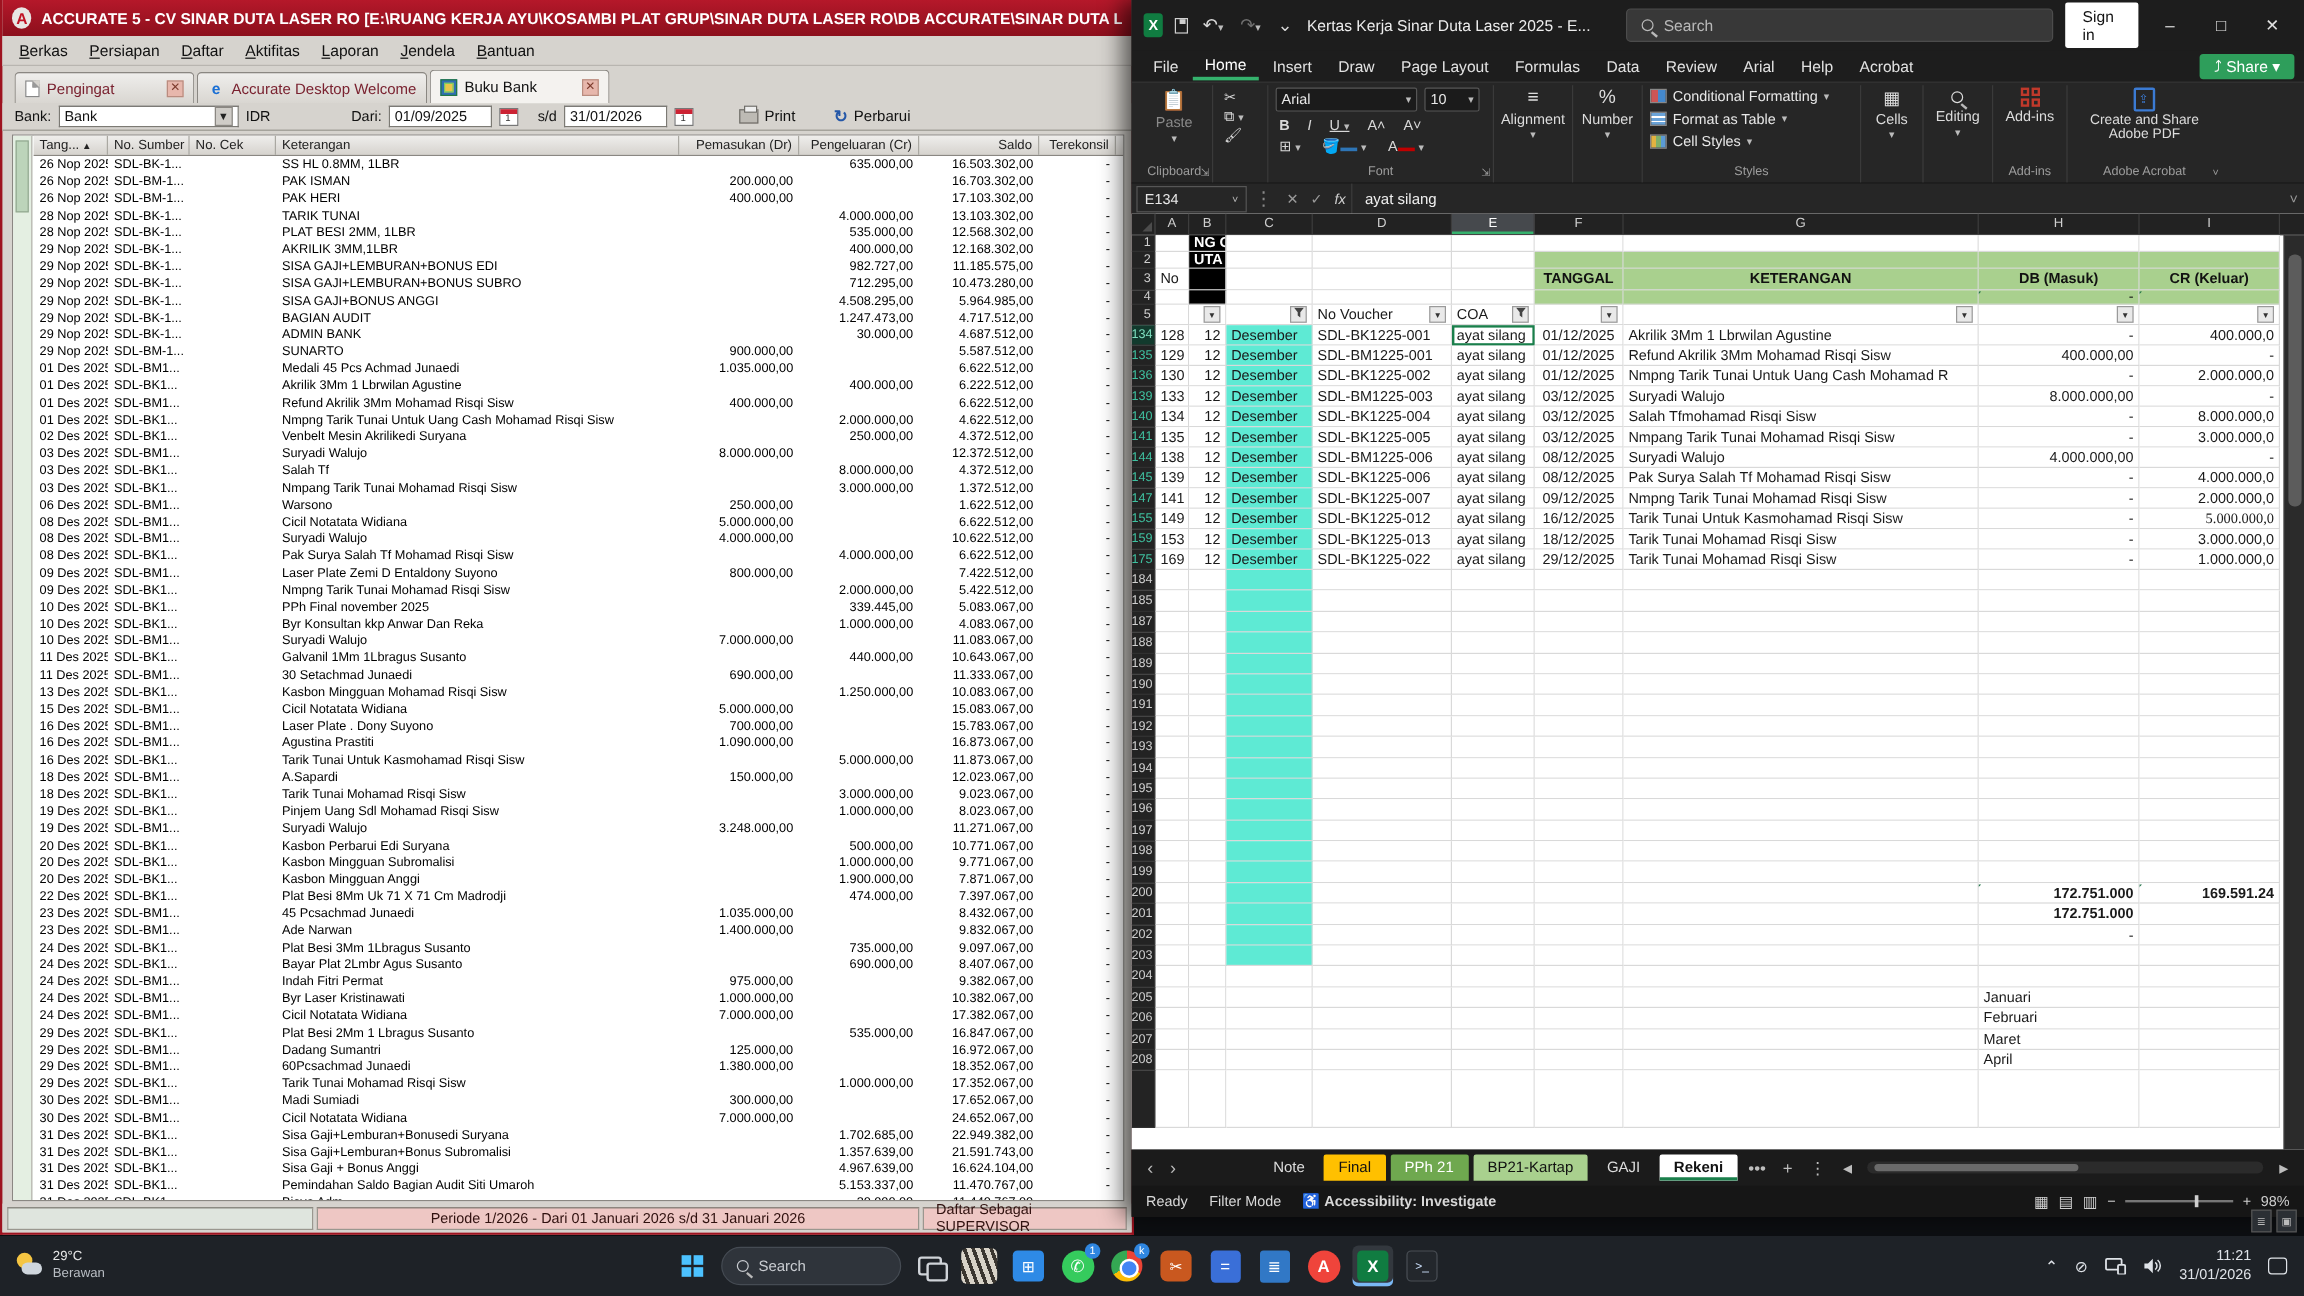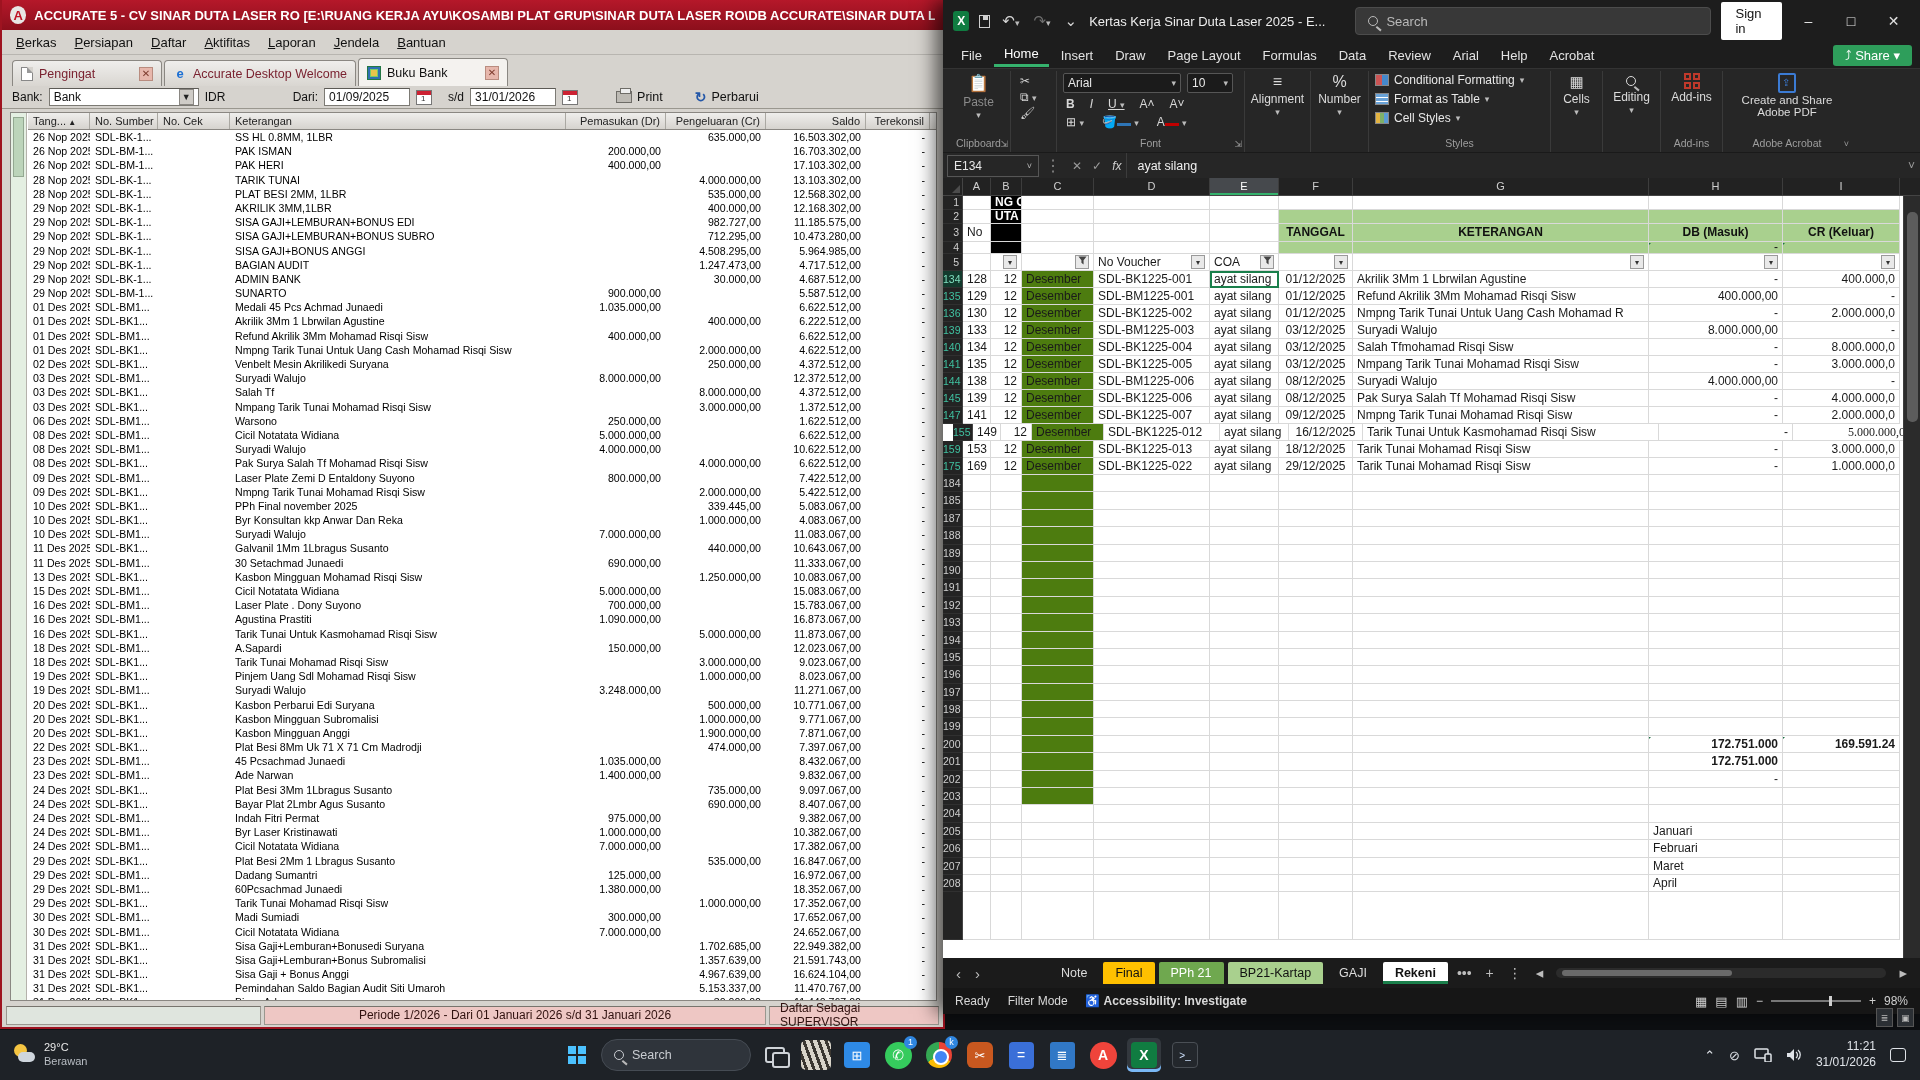--- a/index.html
+++ b/index.html
@@ -128,21 +128,21 @@
   .xl-colhead.sel { background:#46494d; color:#fff; box-shadow:inset 0 -2px 0 #35b26d; }
   .xl-row { display:flex; }
   .gut { width:20px; background:#232323; color:#cfcfcf; font-size:10.5px; text-align:right;
     padding-right:3px; border-right:1px solid #444; border-bottom:1px solid #303030; line-height:1.55; }
   .gut.filt { color:#3fc1a0; }
   .gut.selrow { background:#123a2d; color:#7fe0c0; }
   .cell { border-right:1px solid #d9d9d9; border-bottom:1px solid #d9d9d9; font-size:12px; color:#1a1a1a;
     padding:0 4px; white-space:nowrap; overflow:hidden; line-height:1.45; background:#fff; }
   .cell.black { background:#000; color:#fff; font-weight:bold; }
   .cell.green { background:#a9d08e; color:#111; }
-  .cell.peach { background:#4d7c0f; }
+  .cell.peach { background:#5eead4; }
   .cell.bold { font-weight:bold; }
   .cell.selcell { outline:2px solid #1a7f4b; outline-offset:-2px; }
   .flag:before { content:""; position:absolute; width:0; height:0; border-top:5px solid #1e7145;
     border-right:5px solid transparent; margin-left:-4px; margin-top:1px; }
   .filter-box { float:right; width:14px; height:14px; background:#e9e9e9; border:1px solid #9a9a9a;
     margin-top:1px; font-size:8px; color:#333; text-align:center; line-height:13px; }
   .funnel-svg { width:9px; height:9px; }
   .xl-vscroll { position:absolute; right:0; top:18px; bottom:0; width:17px; background:#2b2b2b; border-left:1px solid #3d3d3d; }
   .xl-vthumb { position:absolute; left:3px; top:16px; width:11px; height:210px; background:#5c5c5c; border-radius:5px; }
   .xl-sheettabs { position:absolute; left:0; top:958px; width:977px; height:30px; background:#1b1b1b;
@@ -1257,21 +1257,21 @@
             <div class="cell" style="width: 28px; height: 17px; line-height: 16px; text-align: right;">141</div>
             <div class="cell" style="width: 31px; height: 17px; line-height: 16px; text-align: right;">12</div>
             <div class="cell peach" style="width: 72px; height: 17px; line-height: 16px;">Desember</div>
             <div class="cell" style="width: 116px; height: 17px; line-height: 16px;">SDL-BK1225-007</div>
             <div class="cell" style="width: 69px; height: 17px; line-height: 16px;">ayat silang</div>
             <div class="cell" style="width: 74px; height: 17px; line-height: 16px; text-align: center;">09/12/2025</div>
             <div class="cell" style="width: 296px; height: 17px; line-height: 16px;">Nmpng Tarik Tunai Mohamad Risqi Sisw</div>
             <div class="cell" style="width: 134px; height: 17px; line-height: 16px; text-align: right;">-</div>
             <div class="cell" style="width: 117px; height: 17px; line-height: 16px; text-align: right;">2.000.000,0</div>
           </div>
-          <div class="xl-row" style="height: 17px; justify-content: center;">
+          <div class="xl-row" style="height: 17px;">
             <div class="gut filt" style="height: 17px; line-height: 16px;">155</div>
             <div class="cell" style="width: 28px; height: 17px; line-height: 16px; text-align: right;">149</div>
             <div class="cell" style="width: 31px; height: 17px; line-height: 16px; text-align: right;">12</div>
             <div class="cell peach" style="width: 72px; height: 17px; line-height: 16px;">Desember</div>
             <div class="cell" style="width: 116px; height: 17px; line-height: 16px;">SDL-BK1225-012</div>
             <div class="cell" style="width: 69px; height: 17px; line-height: 16px;">ayat silang</div>
             <div class="cell" style="width: 74px; height: 17px; line-height: 16px; text-align: center;">16/12/2025</div>
             <div class="cell" style="width: 296px; height: 17px; line-height: 16px;">Tarik Tunai Untuk Kasmohamad Risqi Sisw</div>
             <div class="cell" style="width: 134px; height: 17px; line-height: 16px; text-align: right;">-</div>
             <div class="cell" style="width: 117px; height: 17px; line-height: 16px; text-align: right; font-family: Liberation Serif, serif;">5.000.000,0</div>

